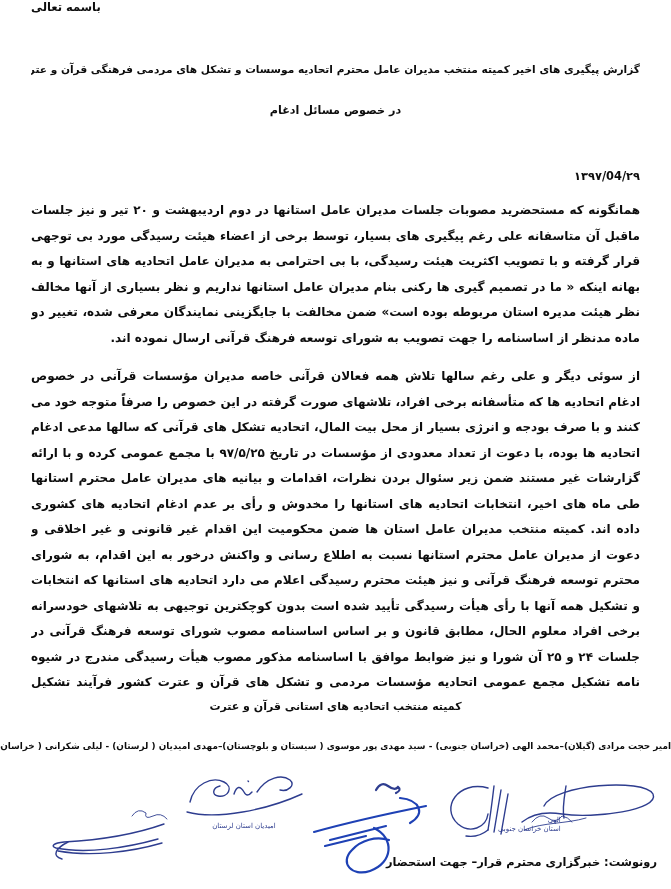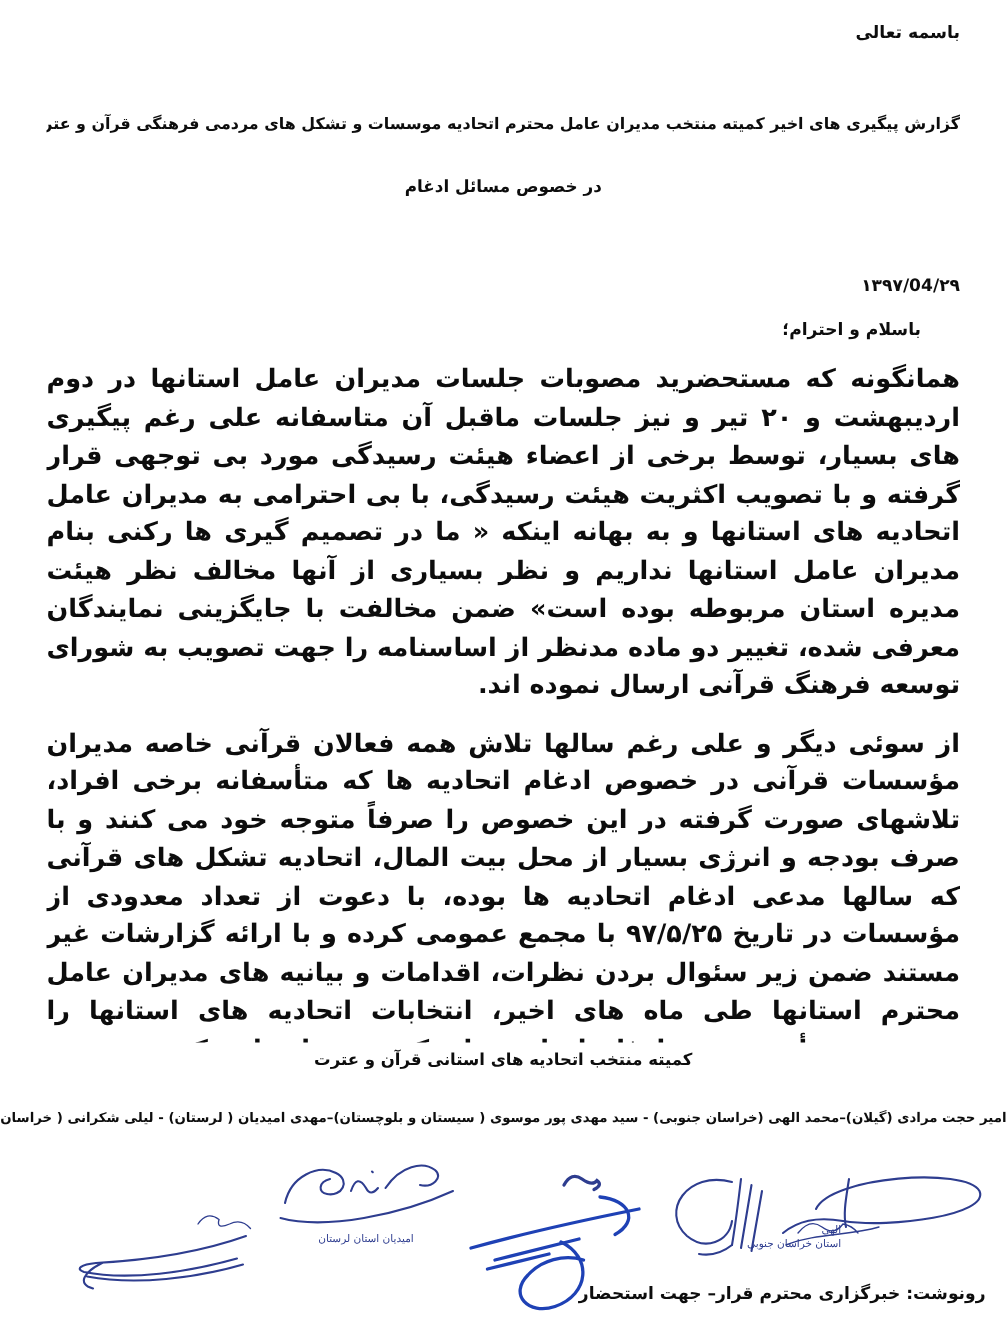--- a/index.html
+++ b/index.html
@@ -12,35 +12,35 @@
     direction:rtl;
     color:#0d0d0d;
     font-weight:bold;
     overflow:hidden;
     margin:0 auto;
   }
   .text-block {
     position:absolute; top:0; left:31px; right:31px;
     height:695px; overflow:hidden;
   }
-  .bismillah { padding-top:14px; text-align:right; font-size:11.5px; }
+  .bismillah { text-align:left; font-size:11.5px; }
   .doc-title {
     margin-top:49px; text-align:center; font-size:10.6px;
     white-space:nowrap; overflow:visible;
   }
   .doc-subtitle { margin-top:29px; text-align:center; font-size:11.2px; }
   .meta-row {
     margin-top:52px; display:flex; justify-content:space-between;
     align-items:baseline; font-size:11.4px;
   }
   .addressee { white-space:nowrap; }
   .letter-date { white-space:nowrap; direction:ltr; }
   .salutation { margin-top:15px; margin-right:26px; font-size:11.4px; }
   .body-par {
-    margin-top:15px; font-size:17px; line-height:25.5px;
+    margin-top:15px; font-size:12px; line-height:25.5px;
     text-align:justify; text-align-last:right;
   }
   .body-par.second { margin-top:13px; }
   .committee-title {
     position:absolute; top:700px; left:0; right:0;
     text-align:center; font-size:11px;
   }
   .committee-members {
     position:absolute; top:741px; left:0; right:0;
     text-align:center; font-size:8.9px; white-space:nowrap;
@@ -71,21 +71,20 @@
 
   <div class="text-block">
     <div class="bismillah">باسمه تعالی</div>
     <div class="doc-title">گزارش پیگیری های اخیر کمیته منتخب مدیران عامل محترم اتحادیه موسسات و تشکل های مردمی فرهنگی قرآن و عترت استانها</div>
     <div class="doc-subtitle">در خصوص مسائل ادغام</div>
 
     <div class="meta-row">
       <div class="letter-date">۱۳۹۷/04/۲۹</div>
     </div>
 
-    <div class="salutation">باسلام و احترام؛</div>
 
     <p class="body-par">همانگونه که مستحضرید مصوبات جلسات مدیران عامل استانها در دوم اردیبهشت و ۲۰ تیر و نیز جلسات ماقبل آن متاسفانه علی رغم پیگیری های بسیار، توسط برخی از اعضاء هیئت رسیدگی مورد بی توجهی قرار گرفته و با تصویب اکثریت هیئت رسیدگی، با بی احترامی به مدیران عامل اتحادیه های استانها و به بهانه اینکه « ما در تصمیم گیری ها رکنی بنام مدیران عامل استانها نداریم و نظر بسیاری از آنها مخالف نظر هیئت مدیره استان مربوطه بوده است» ضمن مخالفت با جایگزینی نمایندگان معرفی شده، تغییر دو ماده مدنظر از اساسنامه را جهت تصویب به شورای توسعه فرهنگ قرآنی ارسال نموده اند.</p>
     <p class="body-par second">از سوئی دیگر و علی رغم سالها تلاش همه فعالان قرآنی خاصه مدیران مؤسسات قرآنی در خصوص ادغام اتحادیه ها  که متأسفانه برخی افراد، تلاشهای صورت گرفته در این خصوص را صرفاً متوجه خود می کنند  و  با صرف بودجه و انرژی بسیار از محل بیت المال، اتحادیه تشکل های قرآنی که سالها مدعی ادغام اتحادیه ها بوده، با دعوت از تعداد معدودی از مؤسسات در تاریخ ۹۷/۵/۲۵ با مجمع عمومی کرده و با ارائه گزارشات غیر مستند ضمن زیر سئوال بردن نظرات، اقدامات و بیانیه های مدیران عامل محترم استانها طی ماه های اخیر، انتخابات اتحادیه های استانها را مخدوش و رأی بر عدم ادغام اتحادیه های کشوری داده اند. کمیته منتخب مدیران عامل استان ها ضمن محکومیت این اقدام غیر قانونی و غیر اخلاقی و دعوت از مدیران عامل محترم استانها نسبت به اطلاع رسانی و واکنش درخور به این اقدام، به شورای محترم توسعه فرهنگ قرآنی و نیز هیئت محترم رسیدگی اعلام می دارد اتحادیه های استانها که انتخابات و تشکیل همه آنها با رأی هیأت رسیدگی تأیید شده است  بدون کوچکترین توجیهی به تلاشهای خودسرانه برخی افراد معلوم الحال، مطابق قانون و بر اساس اساسنامه مصوب شورای توسعه فرهنگ قرآنی در جلسات ۲۴ و ۲۵ آن شورا و نیز ضوابط موافق با اساسنامه مذکور مصوب هیأت رسیدگی  مندرج در شیوه نامه تشکیل مجمع عمومی اتحادیه مؤسسات مردمی و تشکل های قرآن و عترت کشور  فرآیند تشکیل اتحادیه واحد کشوری را با جدیت تعقیب نموده و در آینده ای نزدیک زمان آن را اعلام خواهد نمود و در این مسیر از شورای توسعه و هیئت رسیدگی انتظار همکاری و مساعدت در چارچوب وظایف آنها و با حفظ حق استقلال اتحادیه های استانی و اتحادیه کشوری منتخب استانها را دارد.</p>
   </div>
 
   <div class="committee-title">کمیته منتخب اتحادیه های استانی قرآن و عترت</div>
   <div class="committee-members">امیر حجت مرادی (گیلان)–محمد الهی (خراسان جنوبی) - سید مهدی پور موسوی ( سیستان و بلوچستان)–مهدی امیدیان ( لرستان) - لیلی شکرانی ( خراسان شمالی )</div>
 
   <div class="signatures">
 

